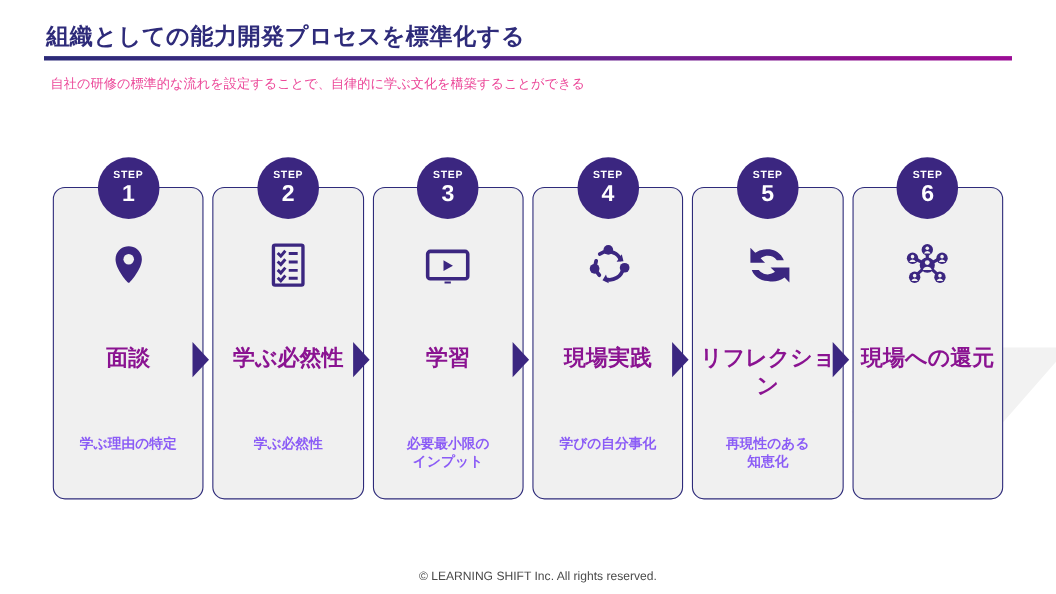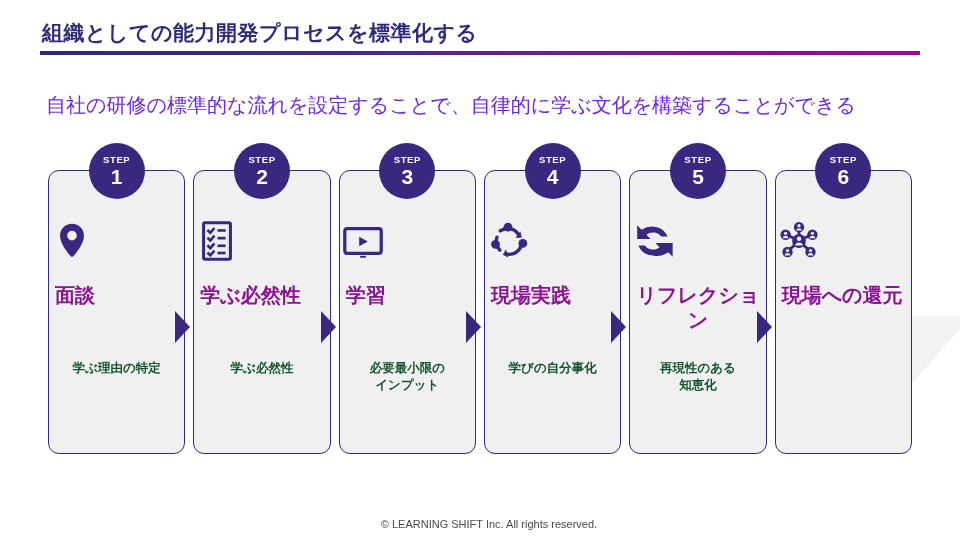--- a/index.html
+++ b/index.html
@@ -36,65 +36,65 @@
   .title{
     position:absolute; left:42px; top:19px;
     font-size:21px; font-weight:bold; letter-spacing:.5px;
     color:#2e2b7a; white-space:nowrap;
   }
   .title-rule{
     position:absolute; left:40px; top:51px; width:880px; height:4px;
     background:linear-gradient(to right,#2b2a78 0%,#472a86 35%,#6d2090 62%,#8d0f8d 85%,#9c0d96 100%);
   }
   .subtitle{
-    position:absolute; left:46px; top:92px;
-    font-size:20px; color:#6d28d9; white-space:nowrap;
+    position:absolute; left:46px; top:68px;
+    font-size:12px; color:#ec4899; white-space:nowrap;
   }
 
   
   .steps{
     position:absolute; left:48px; top:170px;
     width:864px; height:284px;
     display:flex; gap:8px;
   }
   .step{
     position:relative;
     flex:1 1 0;
     background:#f0f0f0;
     border:1.5px solid #2e2b7a;
     border-radius:11px;
     box-sizing:border-box;
-    display:flex; flex-direction:column; align-items:flex-start;
+    display:flex; flex-direction:column; align-items:center;gap:15px;
   }
   .badge{
     position:absolute; left:50%; top:-28px; transform:translateX(-50%);
     width:56px;height:56px;border-radius:50%;
     background:#3b2680; color:#ffffff;
     display:flex;flex-direction:column;align-items:center;justify-content:center;
     line-height:1;
     z-index:4;
   }
   .badge-word{font-size:9.5px;font-weight:bold;letter-spacing:.6px;margin-bottom:1px;}
   .badge-num{font-size:21px;font-weight:bold;}
 
   .icon-wrap{
     margin-top:42px; height:56px;
     display:flex;align-items:center;justify-content:center;
   }
   .icon-wrap svg{display:block;}
 
   .step-label{
-    margin-top:14px;
+    margin-top:30px;
     font-size:20px;font-weight:bold;color:#8a1391;
     text-align:center;line-height:1.25;
     padding:0 6px;
   }
   .step-sub{
-    position:absolute; left:0; right:0; top:189px;
-    font-size:12.5px;font-weight:bold;color:#14532d;
+    position:absolute; left:0; right:0; top:224px;
+    font-size:12.5px;font-weight:bold;color:#8b5cf6;
     text-align:center;line-height:1.35;
     padding:0 20px; box-sizing:border-box;
   }
 
   
   .arrow{
     position:absolute; top:311px;
     width:0;height:0;
     border-top:16px solid transparent;
     border-bottom:16px solid transparent;

